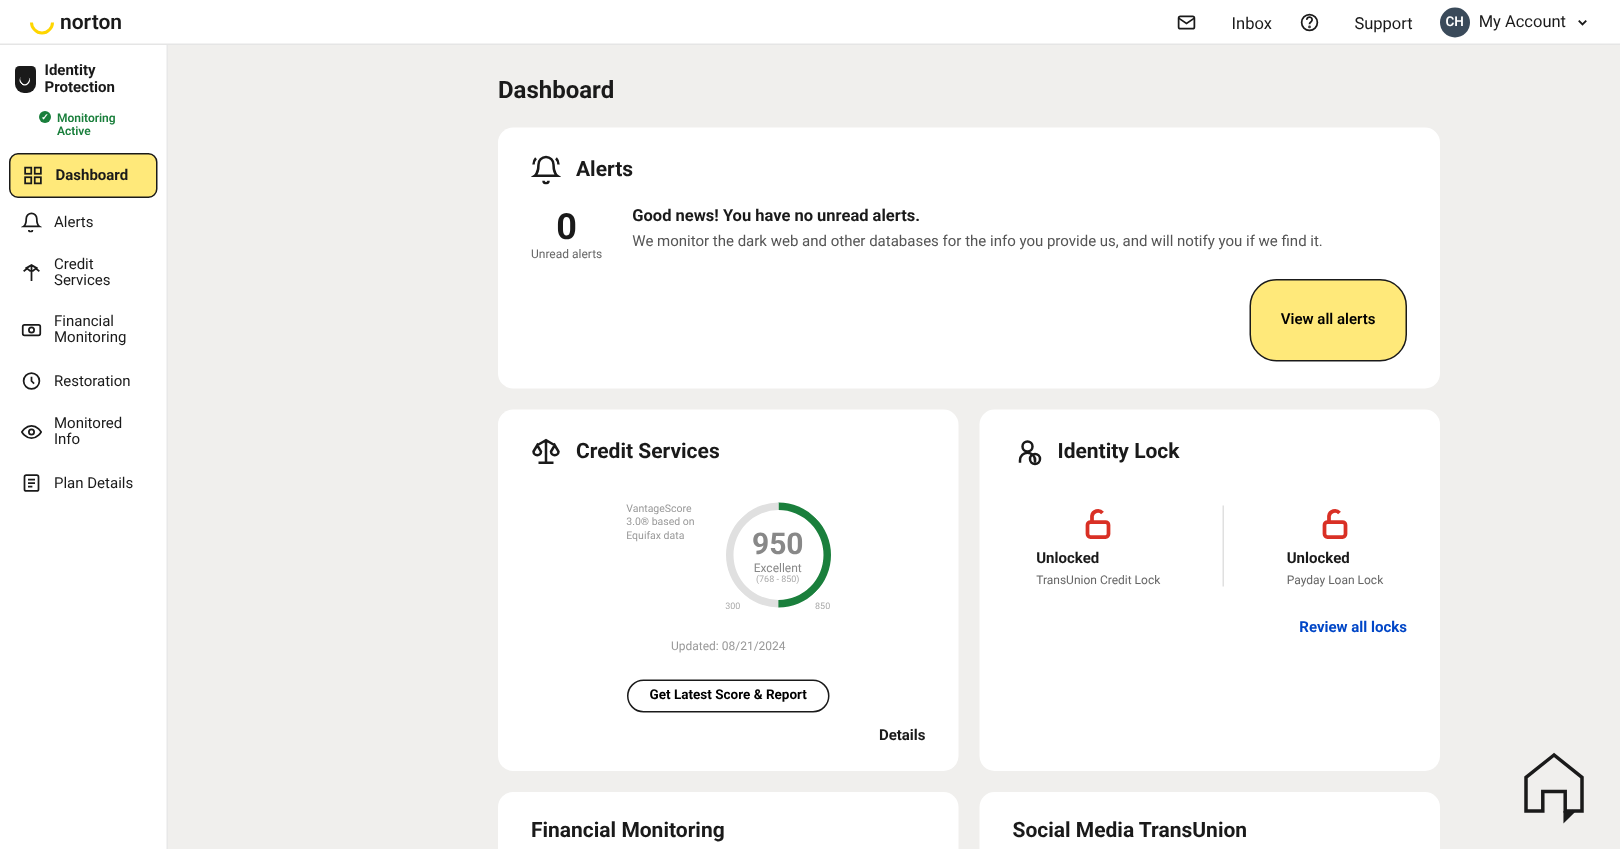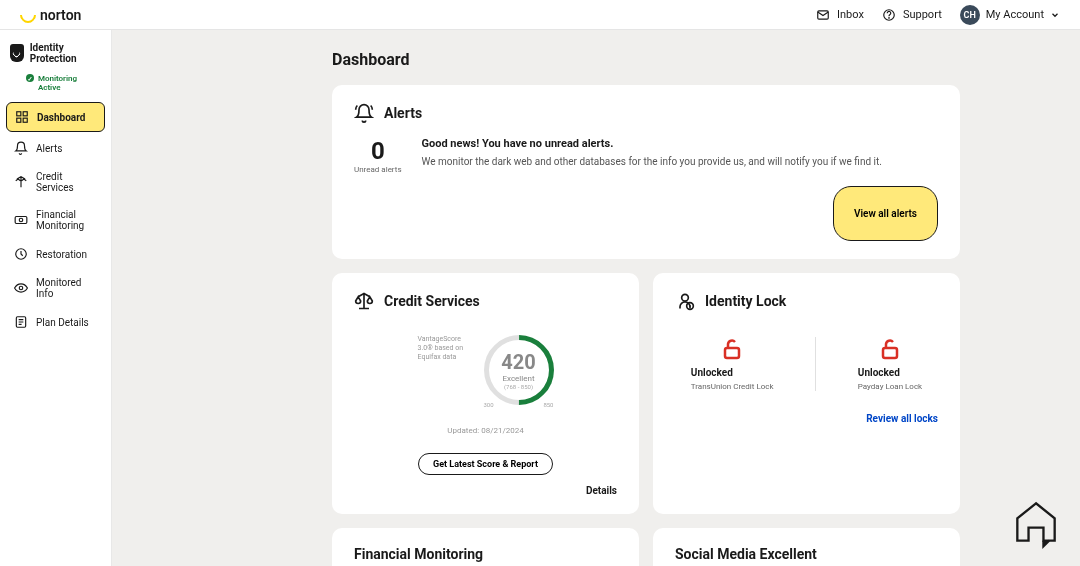--- a/index.html
+++ b/index.html
@@ -1,21 +1,21 @@
 <!DOCTYPE html>
 <html><head>
 <meta charset="utf-8">
 <style>
 *{margin:0;padding:0;box-sizing:border-box;font-family:-apple-system,BlinkMacSystemFont,"Segoe UI",Roboto,sans-serif}
 body{background:#f0efed;font-size:13px;color:#1a1a1a}
 .topbar{height:30px;background:#fff;display:flex;align-items:center;justify-content:space-between;padding:0 20px;border-bottom:1px solid #e5e5e5}
 .logo{display:flex;align-items:center;gap:4px;font-weight:600;font-size:14px}
 .logo-icon{width:16px;height:16px;border:2px solid #ffd600;border-radius:50%;border-top-color:transparent;border-right-color:transparent;transform:rotate(-45deg)}
 .top-actions{display:flex;align-items:center;gap:18px;font-size:11px}
-.top-action{display:flex;align-items:center;gap:7px;cursor:pointer}
+.top-action{display:flex;align-items:flex-end;gap:23px;cursor:pointer}
 .avatar{width:20px;height:20px;border-radius:50%;background:#3a4a5a;color:#fff;display:flex;align-items:center;justify-content:center;font-size:9px;font-weight:600}
 .account{display:flex;align-items:center;gap:6px;cursor:pointer}
 .container{display:flex;min-height:calc(100vh - 30px)}
 .sidebar{width:112px;background:#fff;padding:12px 6px;border-right:1px solid #e8e8e8}
 .sidebar-header{display:flex;align-items:center;gap:6px;padding:0 4px 8px}
 .shield{width:16px;height:18px;background:#1a1a1a;border-radius:3px 3px 6px 6px;position:relative;display:flex;align-items:center;justify-content:center}
 .shield::after{content:'';width:6px;height:6px;border:1.5px solid #fff;border-radius:50%;border-top:none;border-right:none;transform:rotate(-45deg)}
 .sidebar-title{font-size:10px;font-weight:700}
 .monitoring{display:flex;align-items:flex-start;gap:4px;padding:2px 4px 10px 20px;font-size:8px;color:#1a7f3c;font-weight:600}
 .dot-green{width:8px;height:8px;background:#1a7f3c;border-radius:50%;display:flex;align-items:center;justify-content:center}
@@ -191,21 +191,21 @@
           <svg class="card-icon" viewBox="0 0 24 24" fill="none" stroke="currentColor" stroke-width="2">
               <path d="M12 3v18M6 21h12M5 7l7-4 7 4M2 12l3-5 3 5a3 3 0 01-6 0zM16 12l3-5 3 5a3 3 0 01-6 0z"></path>
             </svg>
           <div class="card-title">Credit Services</div>
         </div>
         <div class="credit-body">
           <div class="credit-note">VantageScore 3.0® based on Equifax data</div>
           <div>
             <div class="gauge">
               <div class="gauge-ring"></div>
-              <div class="gauge-score">420</div>
+              <div class="gauge-score">950</div>
               <div class="gauge-label">Excellent</div>
               <div class="gauge-range">(768 - 850)</div>
             </div>
             <div class="gauge-minmax">
               <span>300</span>
               <span>850</span>
             </div>
           </div>
         </div>
         <div class="credit-footer">
@@ -256,21 +256,21 @@
               <rect x="8" y="6" width="44" height="30" rx="3"></rect>
               <path d="M24 44h12M30 36v8"></path>
               <rect x="20" y="14" width="20" height="14" rx="2" transform="rotate(15 30 21)"></rect>
               <path d="M24 18l-4 4M36 24l4-4"></path>
             </svg>
         </div>
 
       </div>
 
       <div class="card">
-        <div class="card-title">Social Media Excellent</div>
+        <div class="card-title">Social Media TransUnion</div>
         <div class="monitor-body">
           <svg class="monitor-icon" viewBox="0 0 60 50" fill="none" stroke="currentColor" stroke-width="2.5">
               <rect x="8" y="6" width="44" height="30" rx="3"></rect>
               <path d="M24 44h12M30 36v8"></path>
               <circle cx="24" cy="21" r="3"></circle>
               <circle cx="36" cy="15" r="3"></circle>
               <circle cx="36" cy="27" r="3"></circle>
               <path d="M27 20l6-4M27 22l6 4"></path>
             </svg>
         </div>

